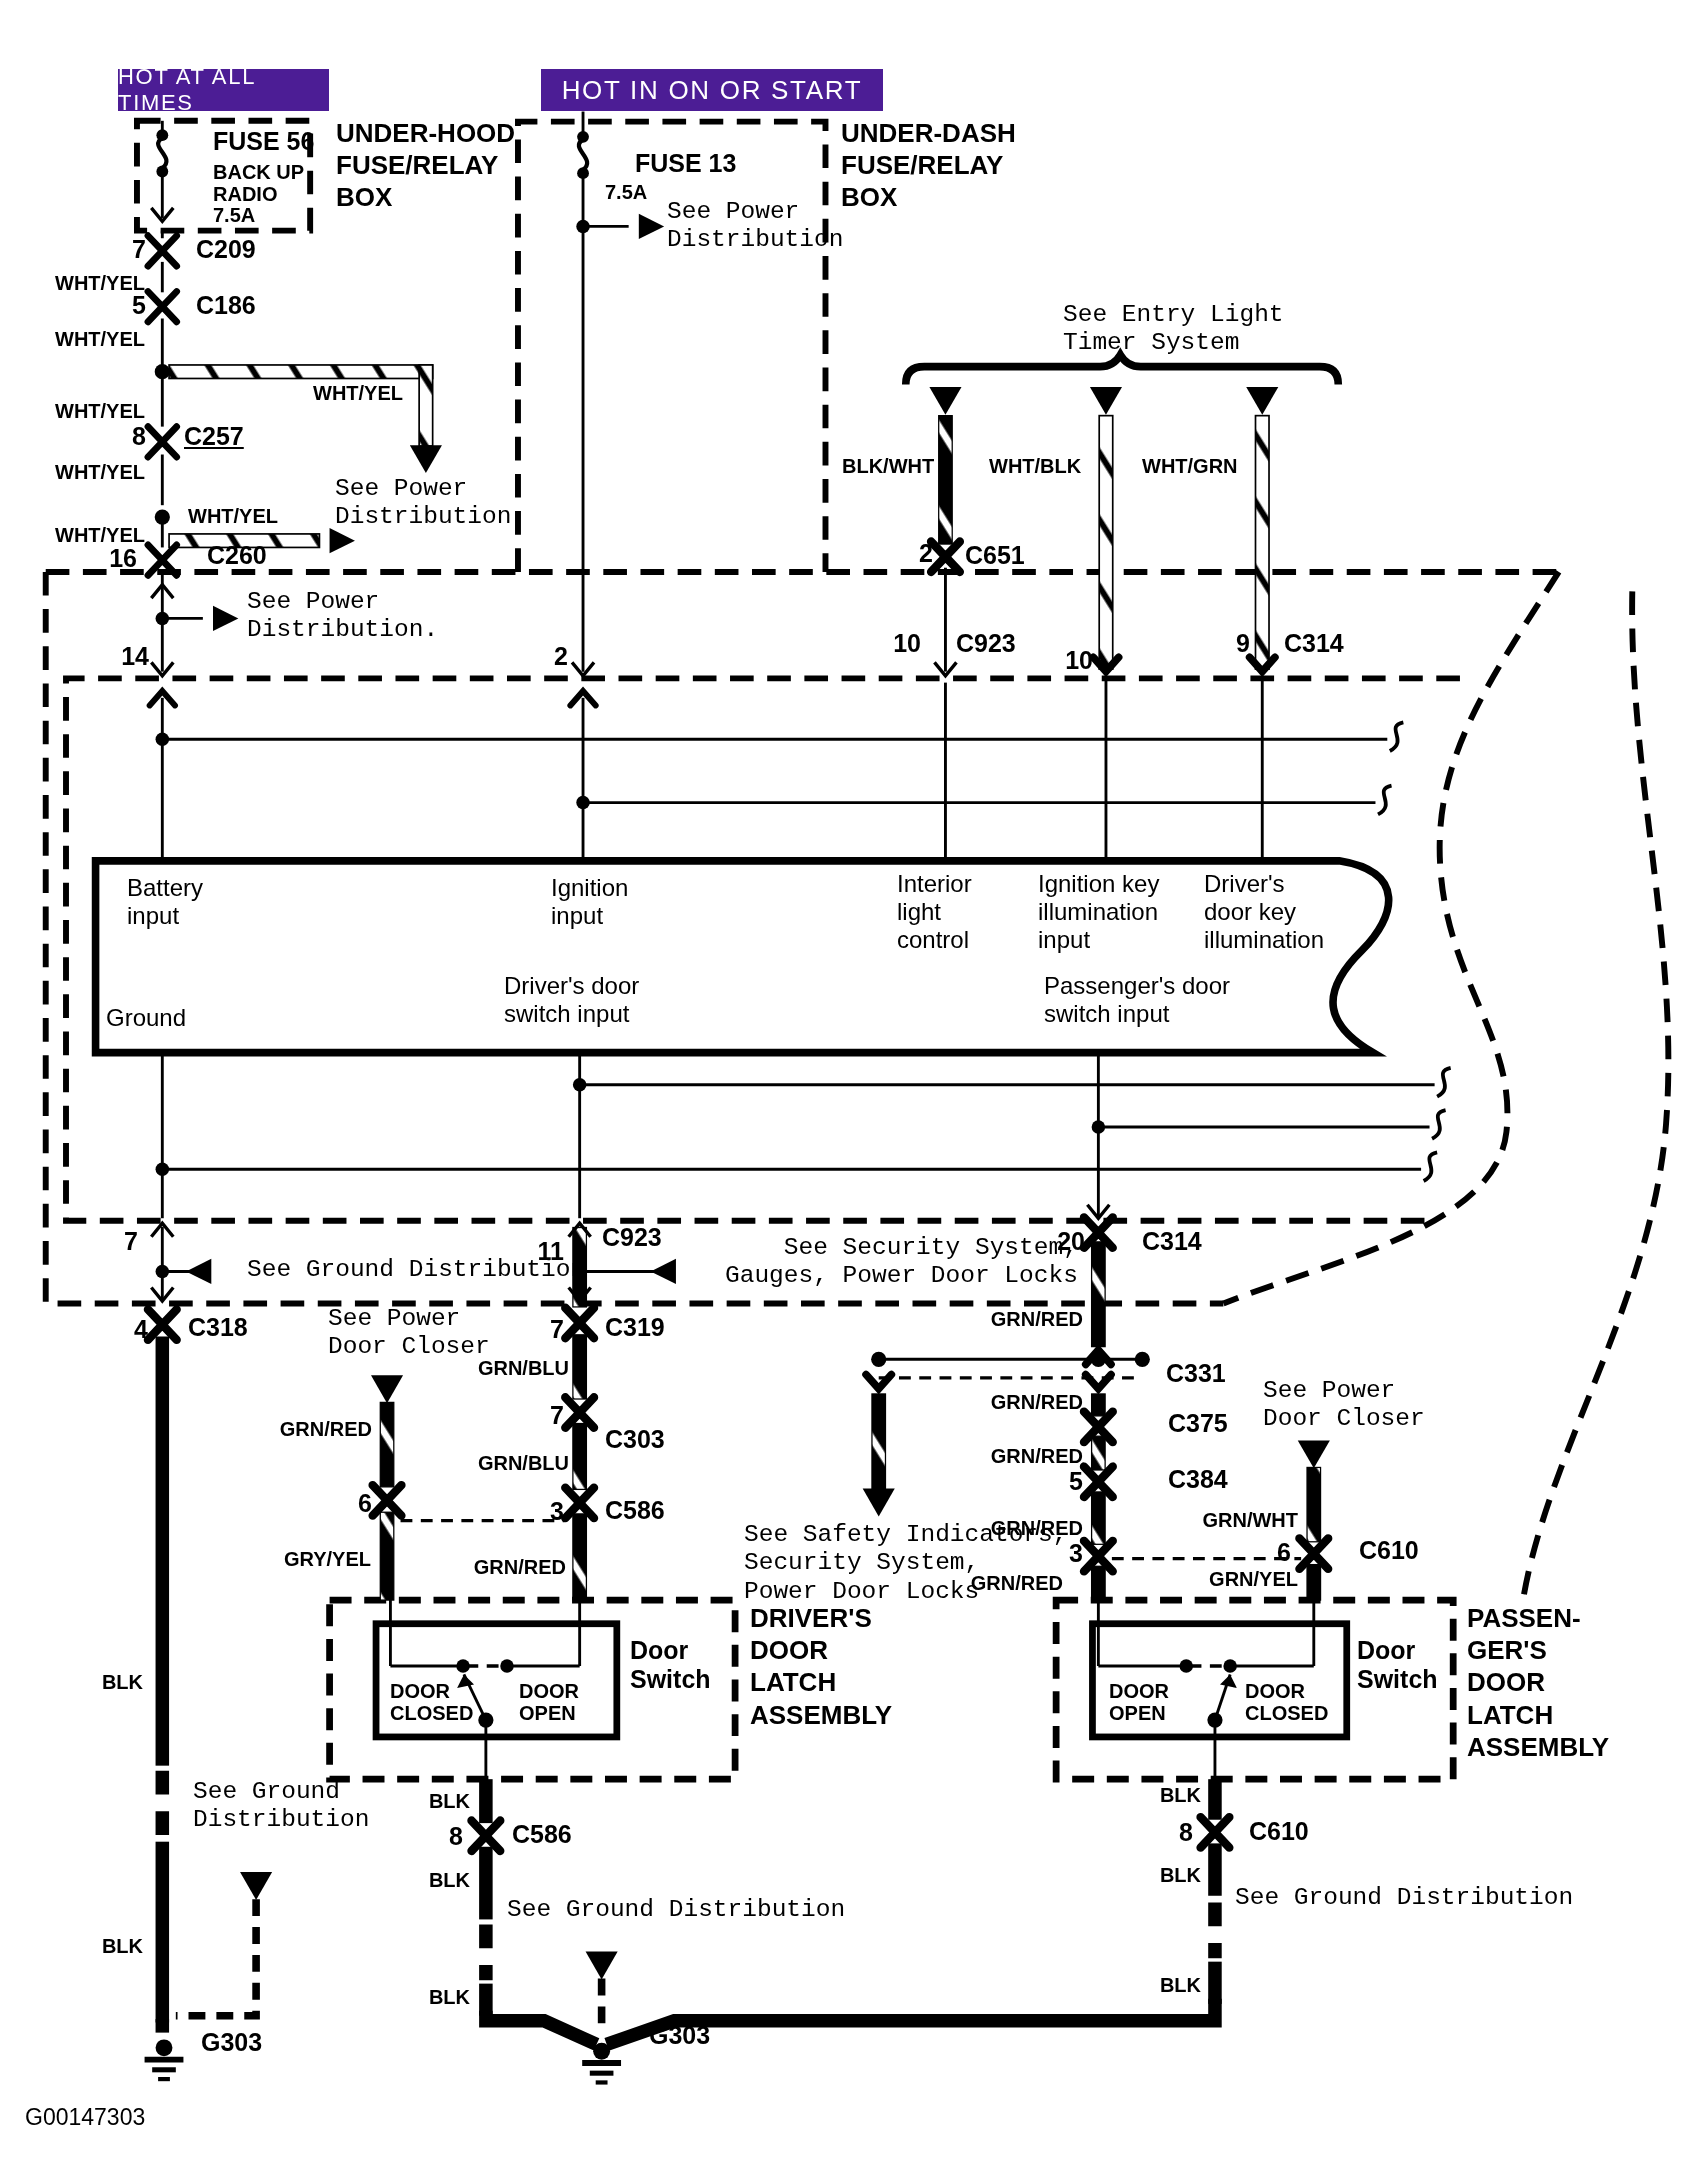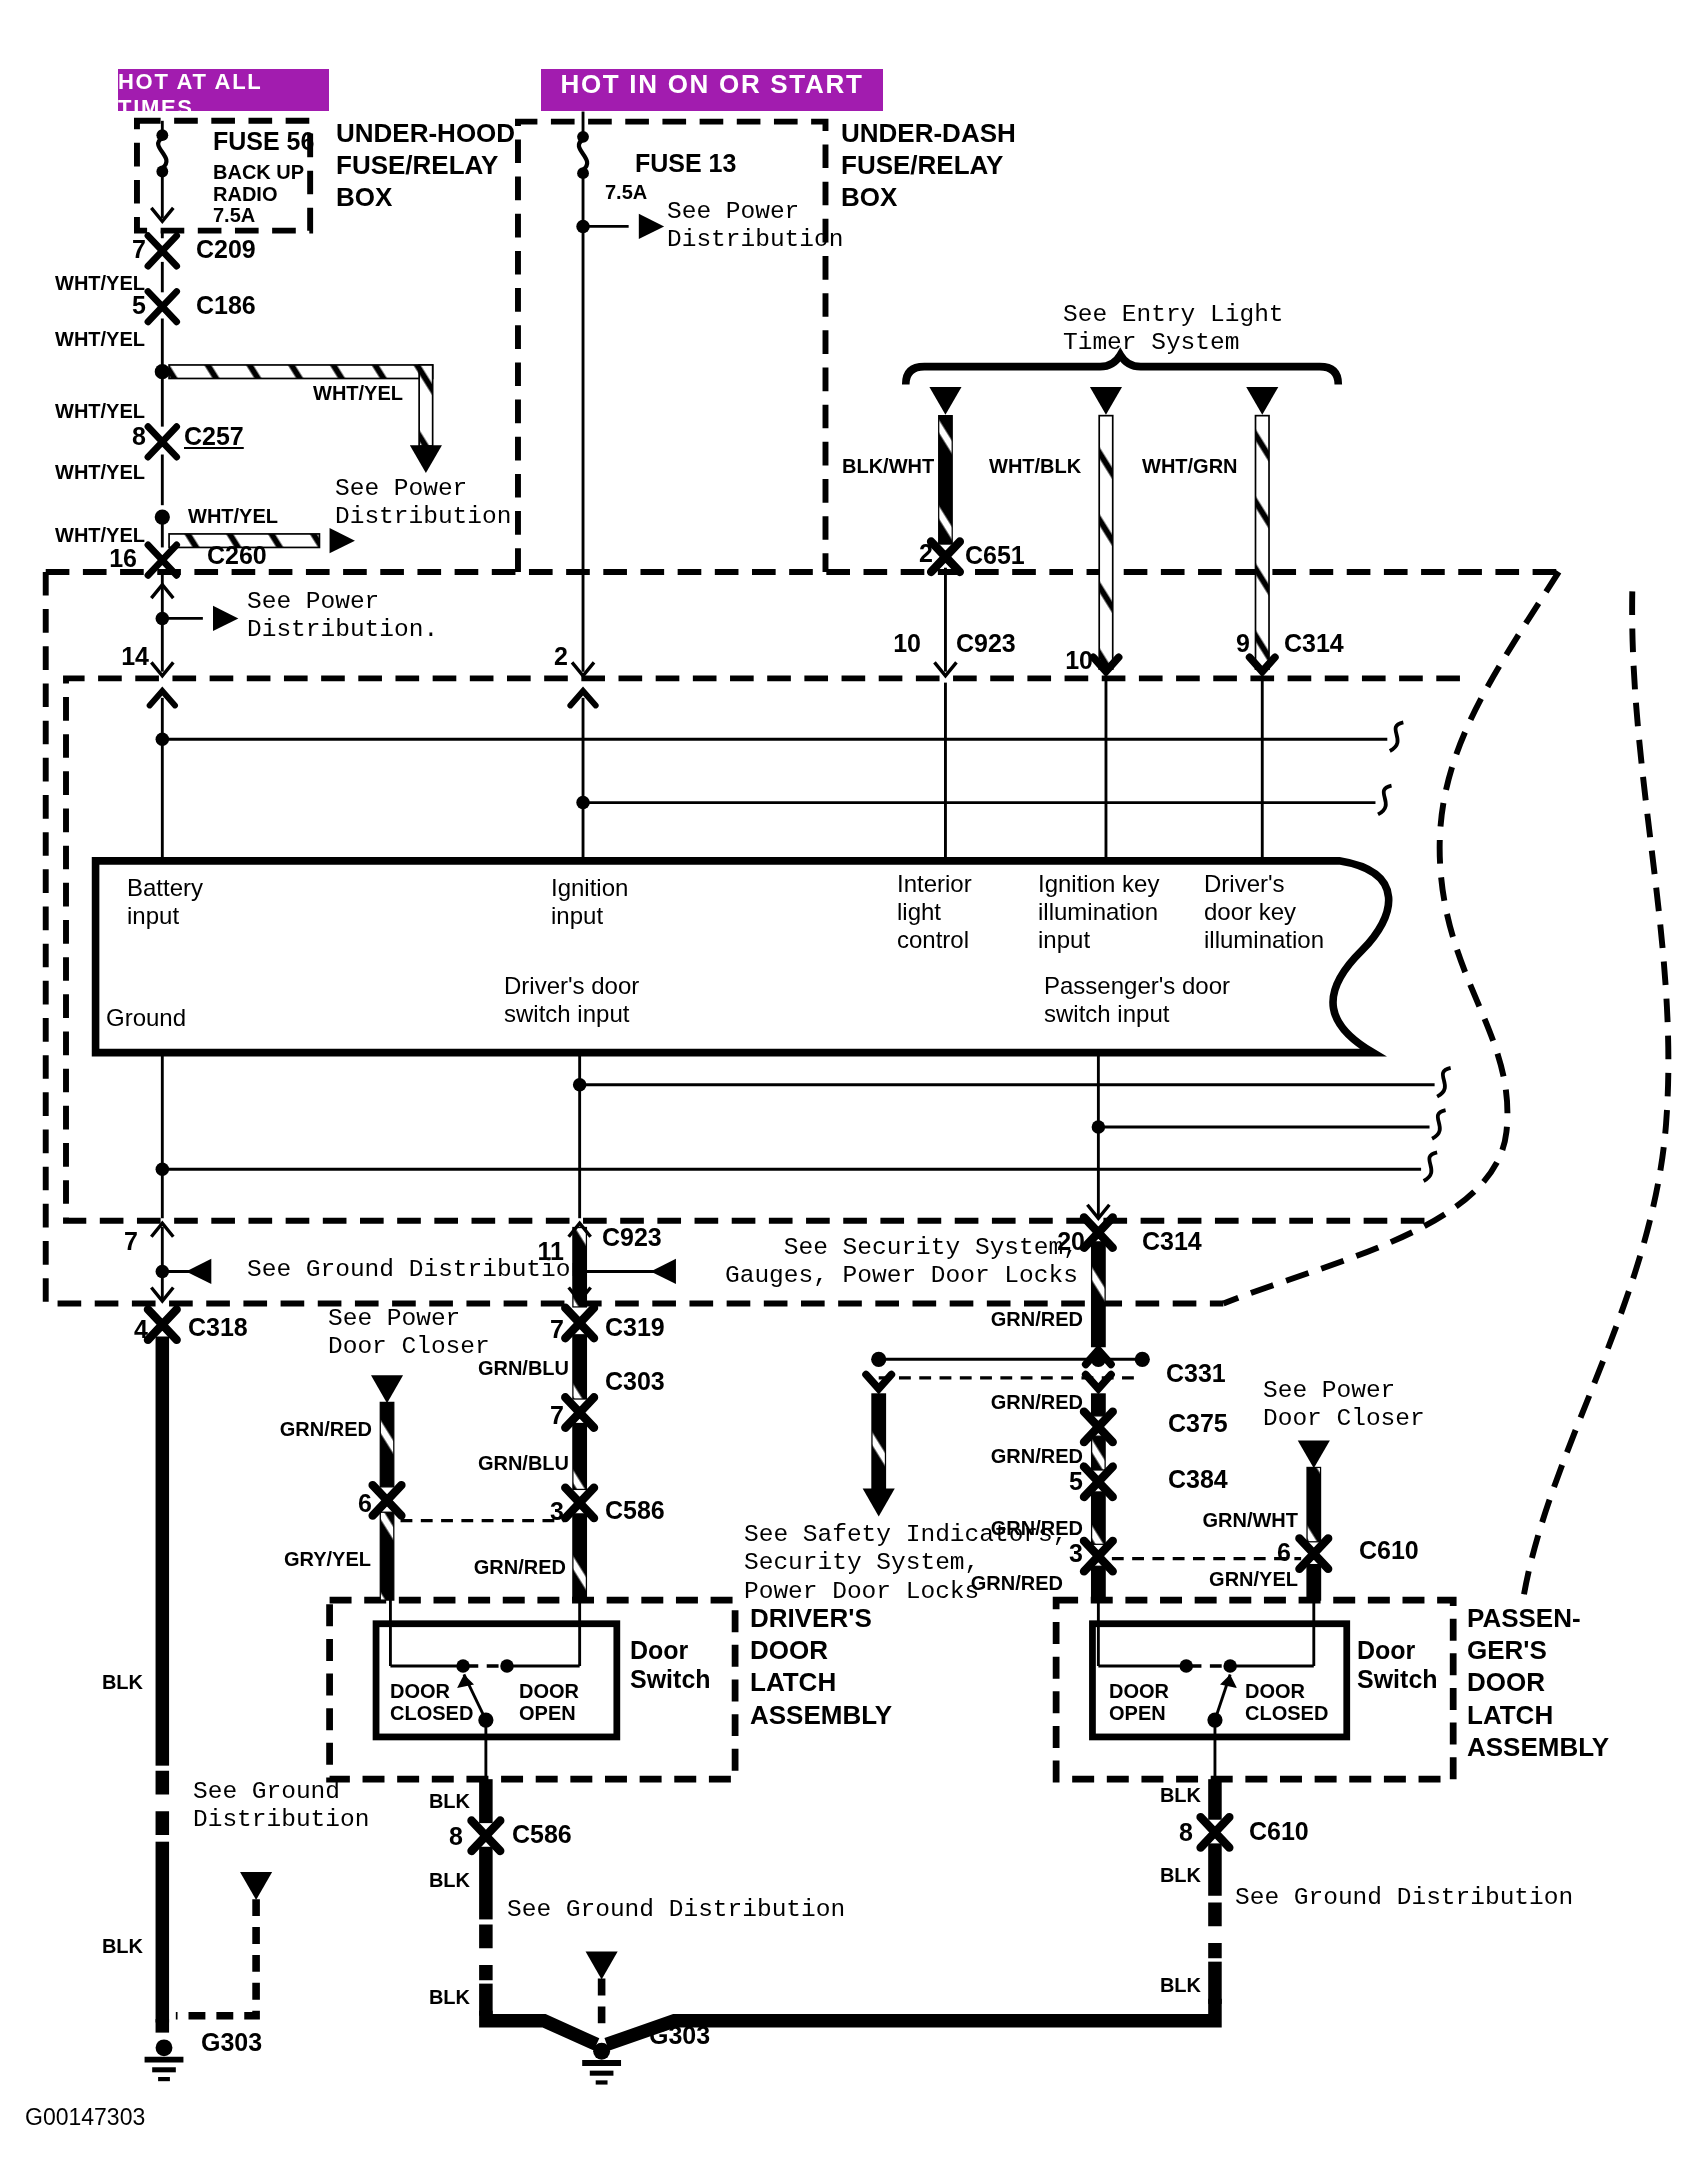--- a/index.html
+++ b/index.html
@@ -8,22 +8,22 @@
   .stage svg{position:absolute;left:0;top:0;}
   .lab{position:absolute;white-space:pre-line;}
   .lb{font-weight:bold;font-size:25px;line-height:1.12;}
   .lbs{font-weight:bold;font-size:20px;line-height:1.1;}
   .rf{font-size:24.5px;line-height:1.16;font-family:Liberation Mono, monospace;}
   .bk{font-size:24px;line-height:1.16;}
   .sw{font-weight:bold;font-size:20px;line-height:1.12;}
   .lt{font-weight:bold;font-size:26px;line-height:1.24;}
   .ds{font-weight:bold;font-size:25px;line-height:1.15;}
   .ra{text-align:right;}
-  .bn{position:absolute;background:#a21caf;color:#fff;font-weight:bold;font-size:26px;
-      display:flex;justify-content:center;letter-spacing:1.7px;}
+  .bn{position:absolute;background:#4c1d95;color:#fff;font-weight:normal;font-size:26px;
+      display:flex;align-items:center;justify-content:center;letter-spacing:1.7px;}
   .ft{font-size:23px;}
 </style>
 </head>
 <body>
 
 <div class="stage">
 
 <svg width="1689" height="2183" viewBox="0 0 1999 2584">
   <defs>
     <pattern id="dk" width="54" height="54" patternUnits="userSpaceOnUse" patternTransform="rotate(58)">
@@ -369,21 +369,21 @@
 Gauges, Power Door Locks</div>
 <div class="lab lb ra" style="left:1029px;top:1227px;width:56px;">20</div>
 <div class="lab lb" style="left:1142px;top:1227px;">C314</div>
 <div class="lab lb ra" style="left:106px;top:1315px;width:42px;">4</div>
 <div class="lab lb" style="left:188px;top:1313px;">C318</div>
 <div class="lab lb ra" style="left:522px;top:1315px;width:42px;">7</div>
 <div class="lab lb" style="left:605px;top:1313px;">C319</div>
 
 <div class="lab lbs ra" style="left:463px;top:1357px;width:106px;">GRN/BLU</div>
 <div class="lab lb ra" style="left:522px;top:1401px;width:42px;">7</div>
-<div class="lab lb" style="left:605px;top:1367px;">C303</div>
+<div class="lab lb" style="left:605px;top:1425px;">C303</div>
 <div class="lab lbs ra" style="left:463px;top:1452px;width:106px;">GRN/BLU</div>
 <div class="lab lb ra" style="left:522px;top:1497px;width:42px;">3</div>
 <div class="lab lb" style="left:605px;top:1496px;">C586</div>
 <div class="lab lbs ra" style="left:460px;top:1556px;width:106px;">GRN/RED</div>
 <div class="lab rf" style="left:328px;top:1305px;">See Power
 Door Closer</div>
 <div class="lab lbs ra" style="left:262px;top:1418px;width:110px;">GRN/RED</div>
 <div class="lab lb ra" style="left:330px;top:1489px;width:42px;">6</div>
 <div class="lab lbs ra" style="left:253px;top:1548px;width:118px;">GRY/YEL</div>
 

